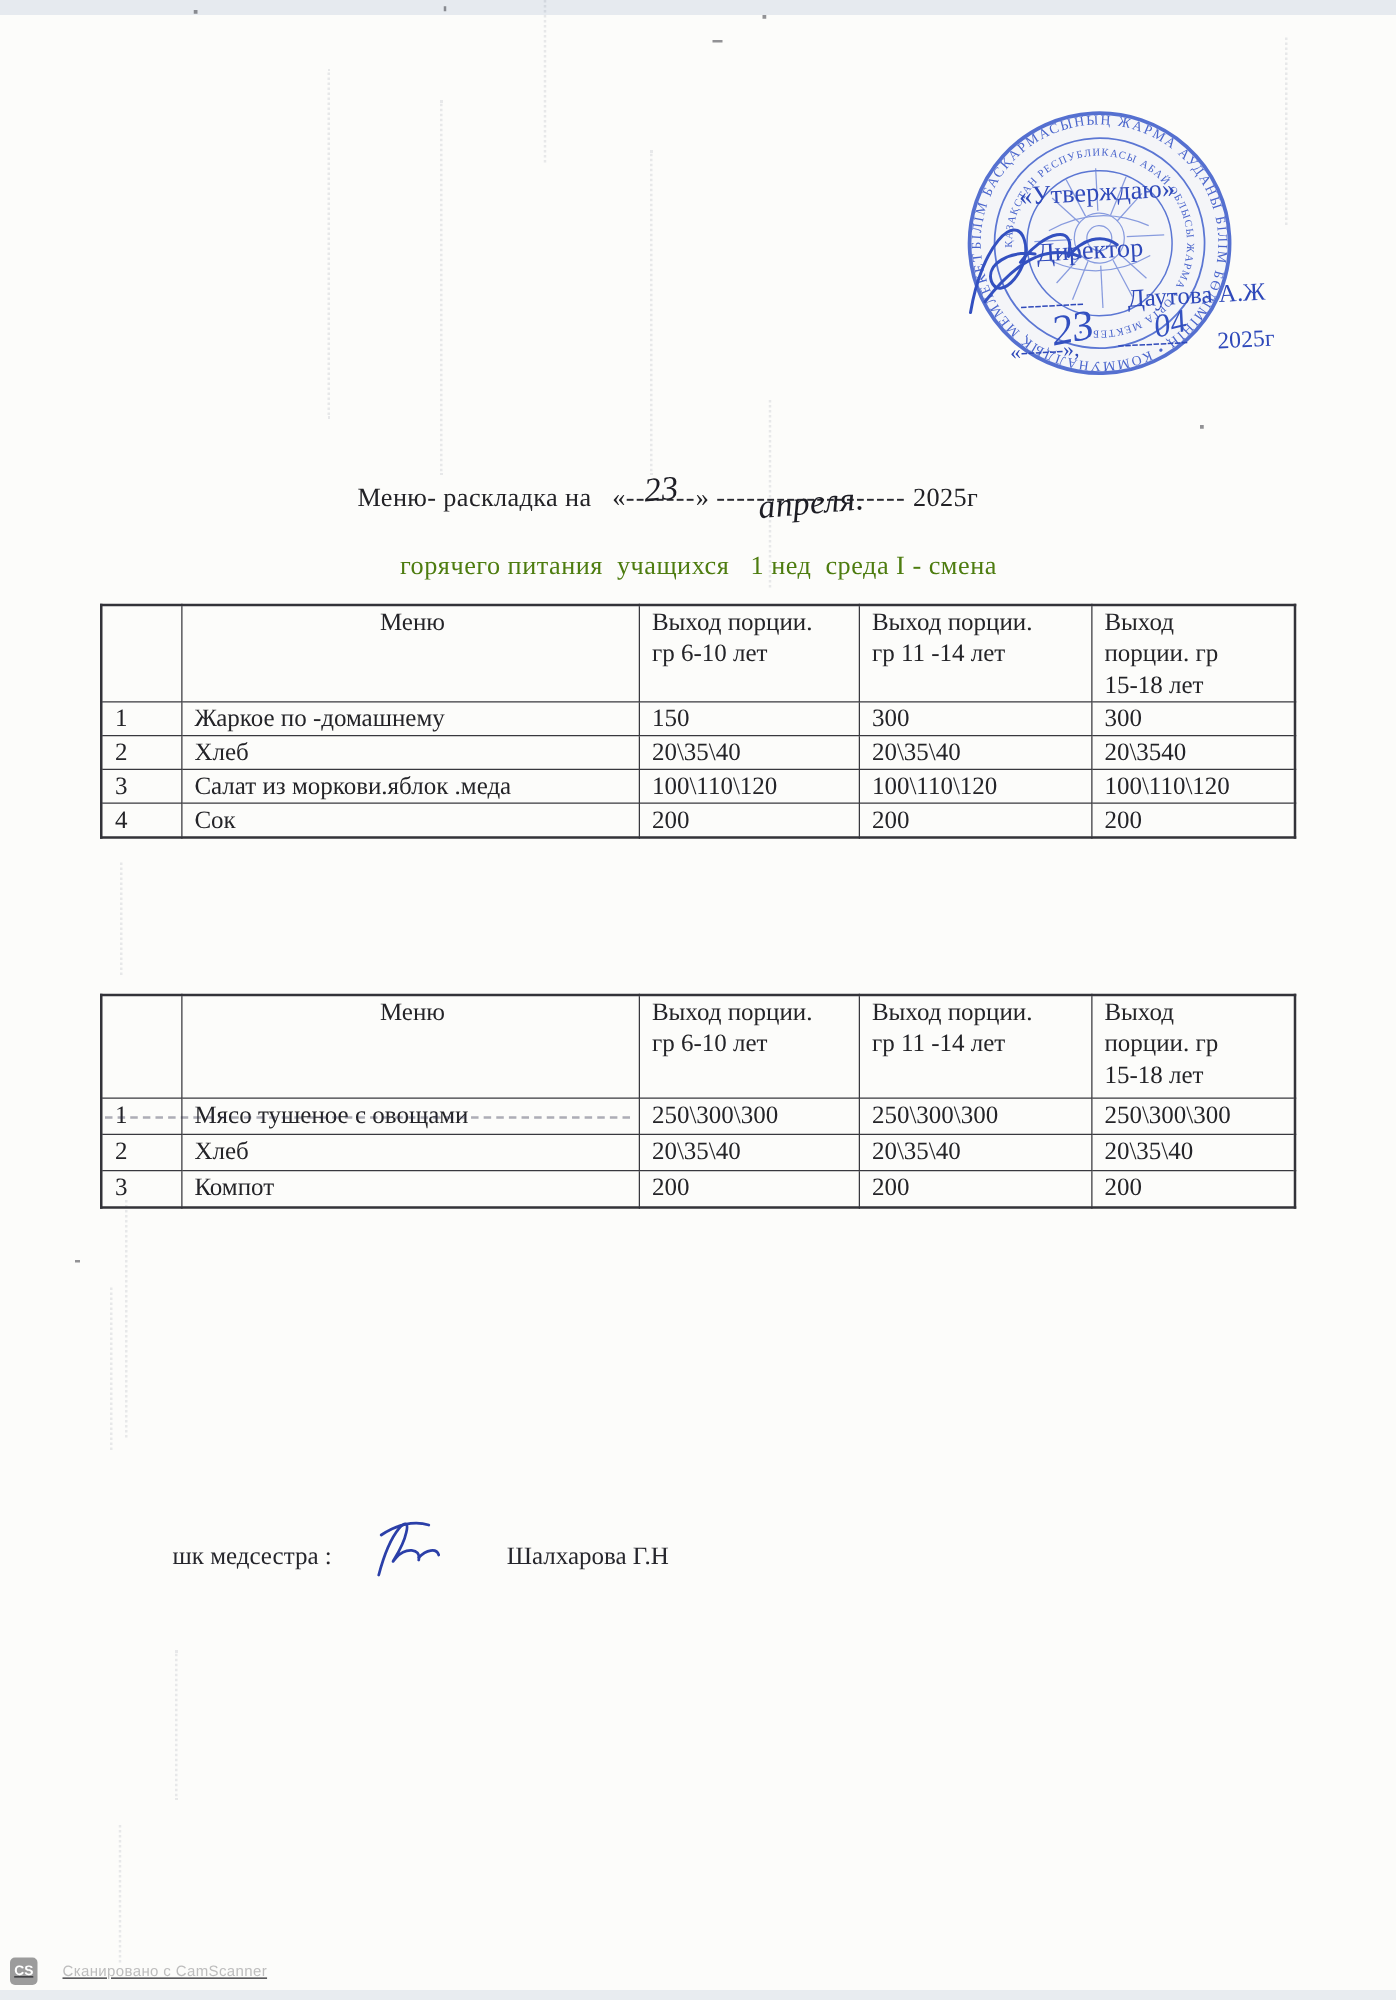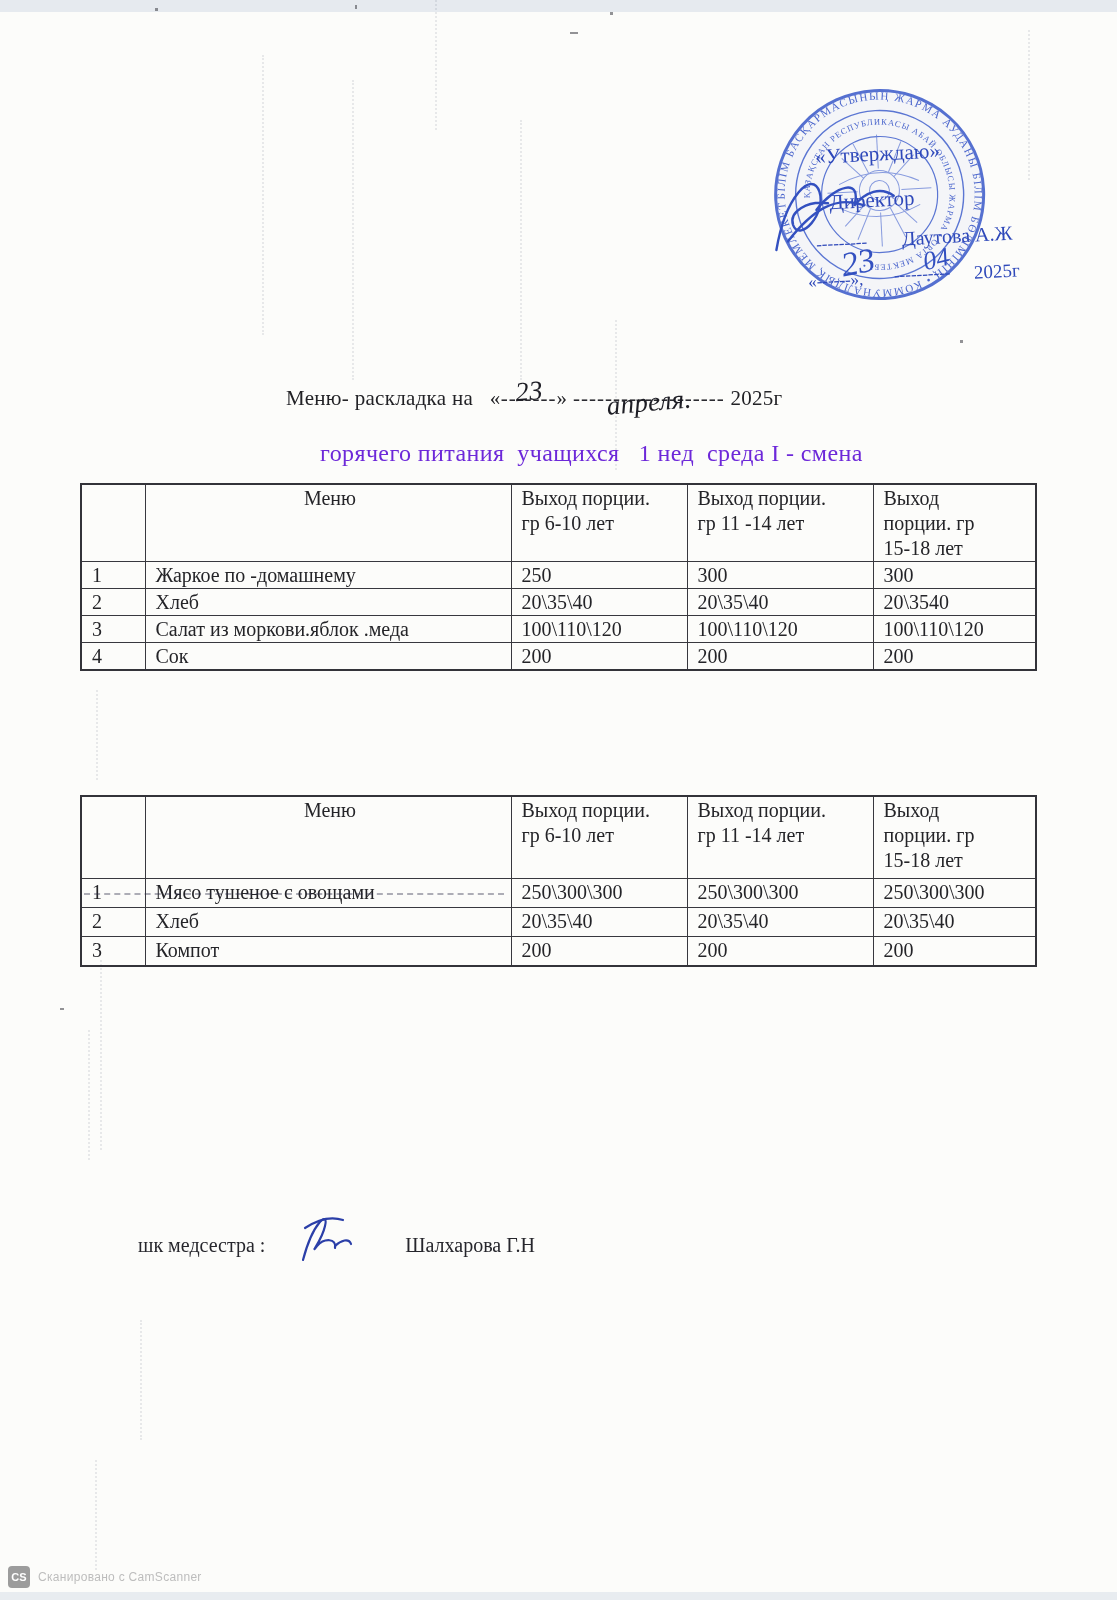--- a/index.html
+++ b/index.html
@@ -15,21 +15,21 @@
   
   .title-line{
     position:absolute; left:286px; top:386px; width:600px;
     font-size:21px; letter-spacing:.3px; white-space:nowrap; color:#222226;
   }
   .dash-slot{position:relative; display:inline-block; text-align:center;}
   .dash-slot .dashes{letter-spacing:1px; color:#2a2a30;}
   .hw{font-style:italic; color:#1d1d24;}
   .hw-over{position:absolute; left:50%; bottom:4px; transform:translateX(-50%) rotate(-5deg); font-size:27px; white-space:nowrap;}
   .subheading{
-    position:absolute; font-size:24px; letter-spacing:.4px; color:#6d28d9; white-space:pre-wrap;text-align:right;
+    position:absolute; font-size:21px; letter-spacing:.4px; color:#4d7c0f; white-space:pre-wrap;text-align:right;
   }
   
   .doc-table{position:absolute; border-collapse:collapse; table-layout:fixed; background:transparent;border-radius:19px;}
   .doc-table th,.doc-table td{
     border:1.6px solid #38383e; font-size:20px; font-weight:normal;
     text-align:left; vertical-align:top; padding:1px 6px 0 10px; overflow:hidden;
     line-height:1.25; color:#242428;
   }
   .doc-table{border:2.2px solid #333339;}
   .th-menu{text-align:center !important;}
@@ -40,21 +40,21 @@
   .t2 td{height:27px;}
   .artifact-dash{position:absolute; border-top:2px dashed rgba(45,45,70,.38);}
   
   .stamp{position:absolute; left:752px; top:86px; width:276px; height:230px; transform:rotate(-3deg);}
   .stamp svg{overflow:visible;}
   
   .sig-row{position:absolute; display:flex; align-items:center; font-size:20px; color:#26262c;}
   .sig-label{white-space:pre-wrap;}
   .sig-name{white-space:pre-wrap;font-family:Liberation Serif, serif;}
   
-  .cam{position:absolute; left:8px; top:1566px; display:flex; align-items:center; gap:8px;}
+  .cam{position:absolute; left:8px; top:1566px; display:flex; align-items:center; gap:20px;text-decoration:underline;}
   .cam-badge{
     width:22px;height:22px;background:#9c9c9c;border-radius:4px;color:#ffffff;
     font-family:"Liberation Sans", sans-serif;font-size:11px;font-weight:bold;
     display:flex;align-items:center;justify-content:center;
   }
   .cam-text{font-family:"Liberation Sans", sans-serif;font-size:12px;color:#bdbdbd;letter-spacing:.3px;text-align:center;}
 </style>
 </head>
 <body>
 
@@ -165,21 +165,21 @@
 гр 6-10 лет</th>
       <th class="th-multi">Выход порции.
 гр 11 -14 лет</th>
       <th class="th-multi">Выход
 порции. гр
 15-18 лет</th>
     </tr>
     <tr>
       <td>1</td>
       <td>Жаркое по -домашнему</td>
-      <td>250</td>
+      <td>150</td>
       <td>300</td>
       <td>300</td>
     </tr>
     <tr>
       <td>2</td>
       <td>Хлеб</td>
       <td>20\35\40</td>
       <td>20\35\40</td>
       <td>20\3540</td>
     </tr>

